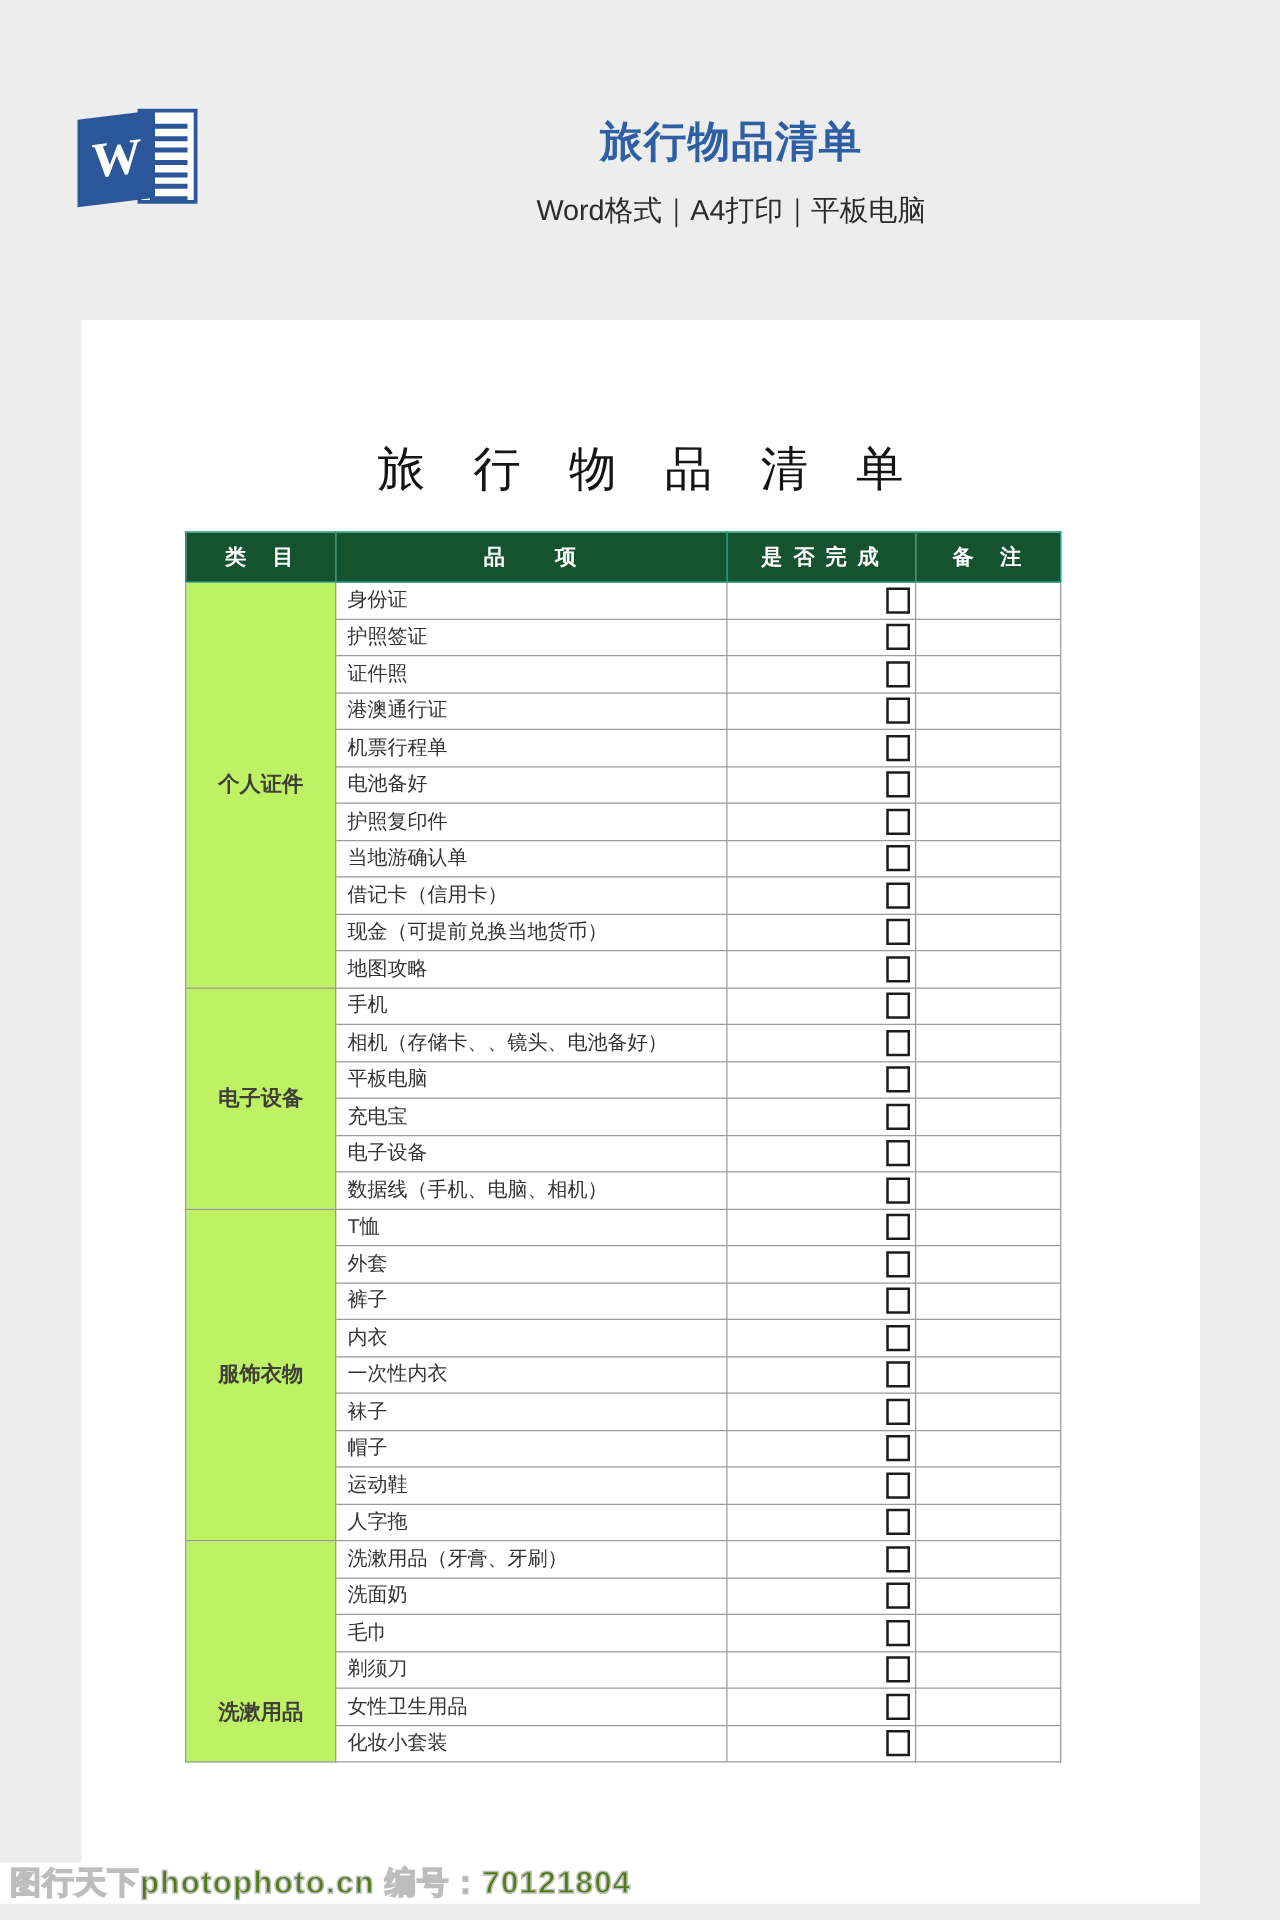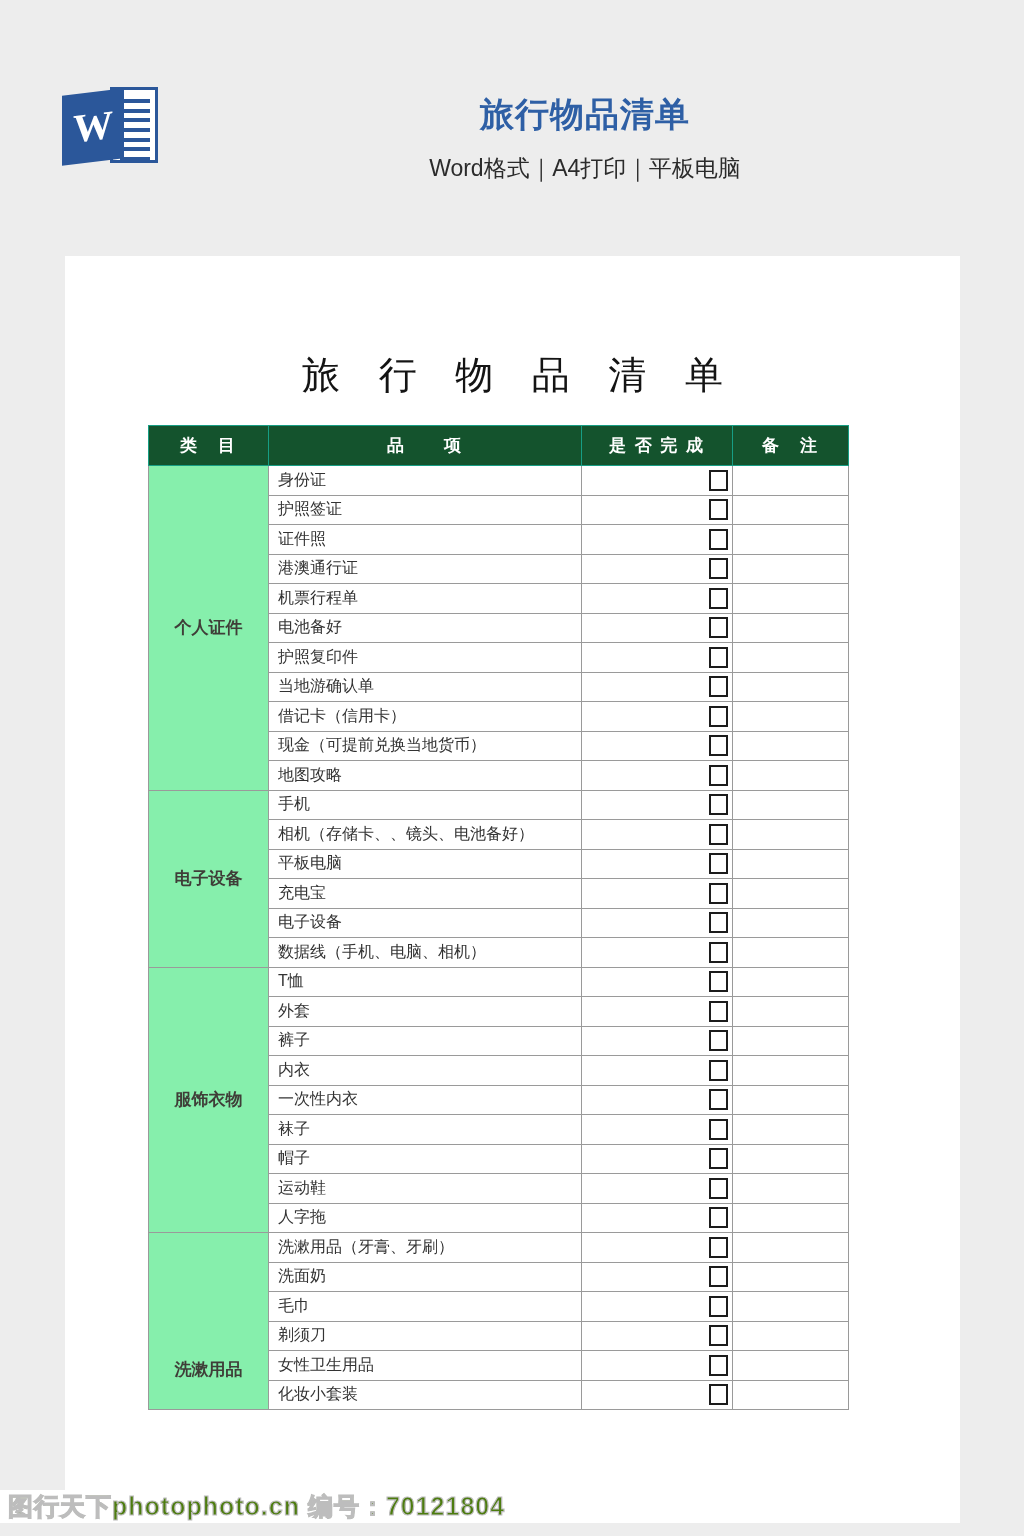--- a/index.html
+++ b/index.html
@@ -61,21 +61,21 @@
   .checklist col.c-done  { width: 151px; }
   .checklist col.c-note  { width: 116px; }
 
   .checklist th {
     background: #14532d; color: #ffffff; font-size: 17px; font-weight: bold;
     height: 37px; letter-spacing: 2px; text-align: center; border: 1px solid #179E84;
   }
   .checklist td { border: 1px solid #9a9a9a; height: 29.5px; padding: 0; box-sizing: border-box; }
 
   .checklist td.cat {
-    background: #86efac; text-align: center; vertical-align: middle;
+    background: #bef264; text-align: center; vertical-align: middle;
     font-size: 17px; font-weight: bold; color: #3f3e38;
   }
   .checklist td.cat.cat-offset .cat-label { position: relative; top: 48px; }
 
   .checklist td.item { font-size: 16px; color: #333333; padding-left: 9px; }
 
   .checklist td.done { text-align: right; padding-right: 4px; }
   .checkbox {
     display: inline-block; width: 15px; height: 17px;
     border: 2px solid #1c1c1c; background: #ffffff; vertical-align: middle;

